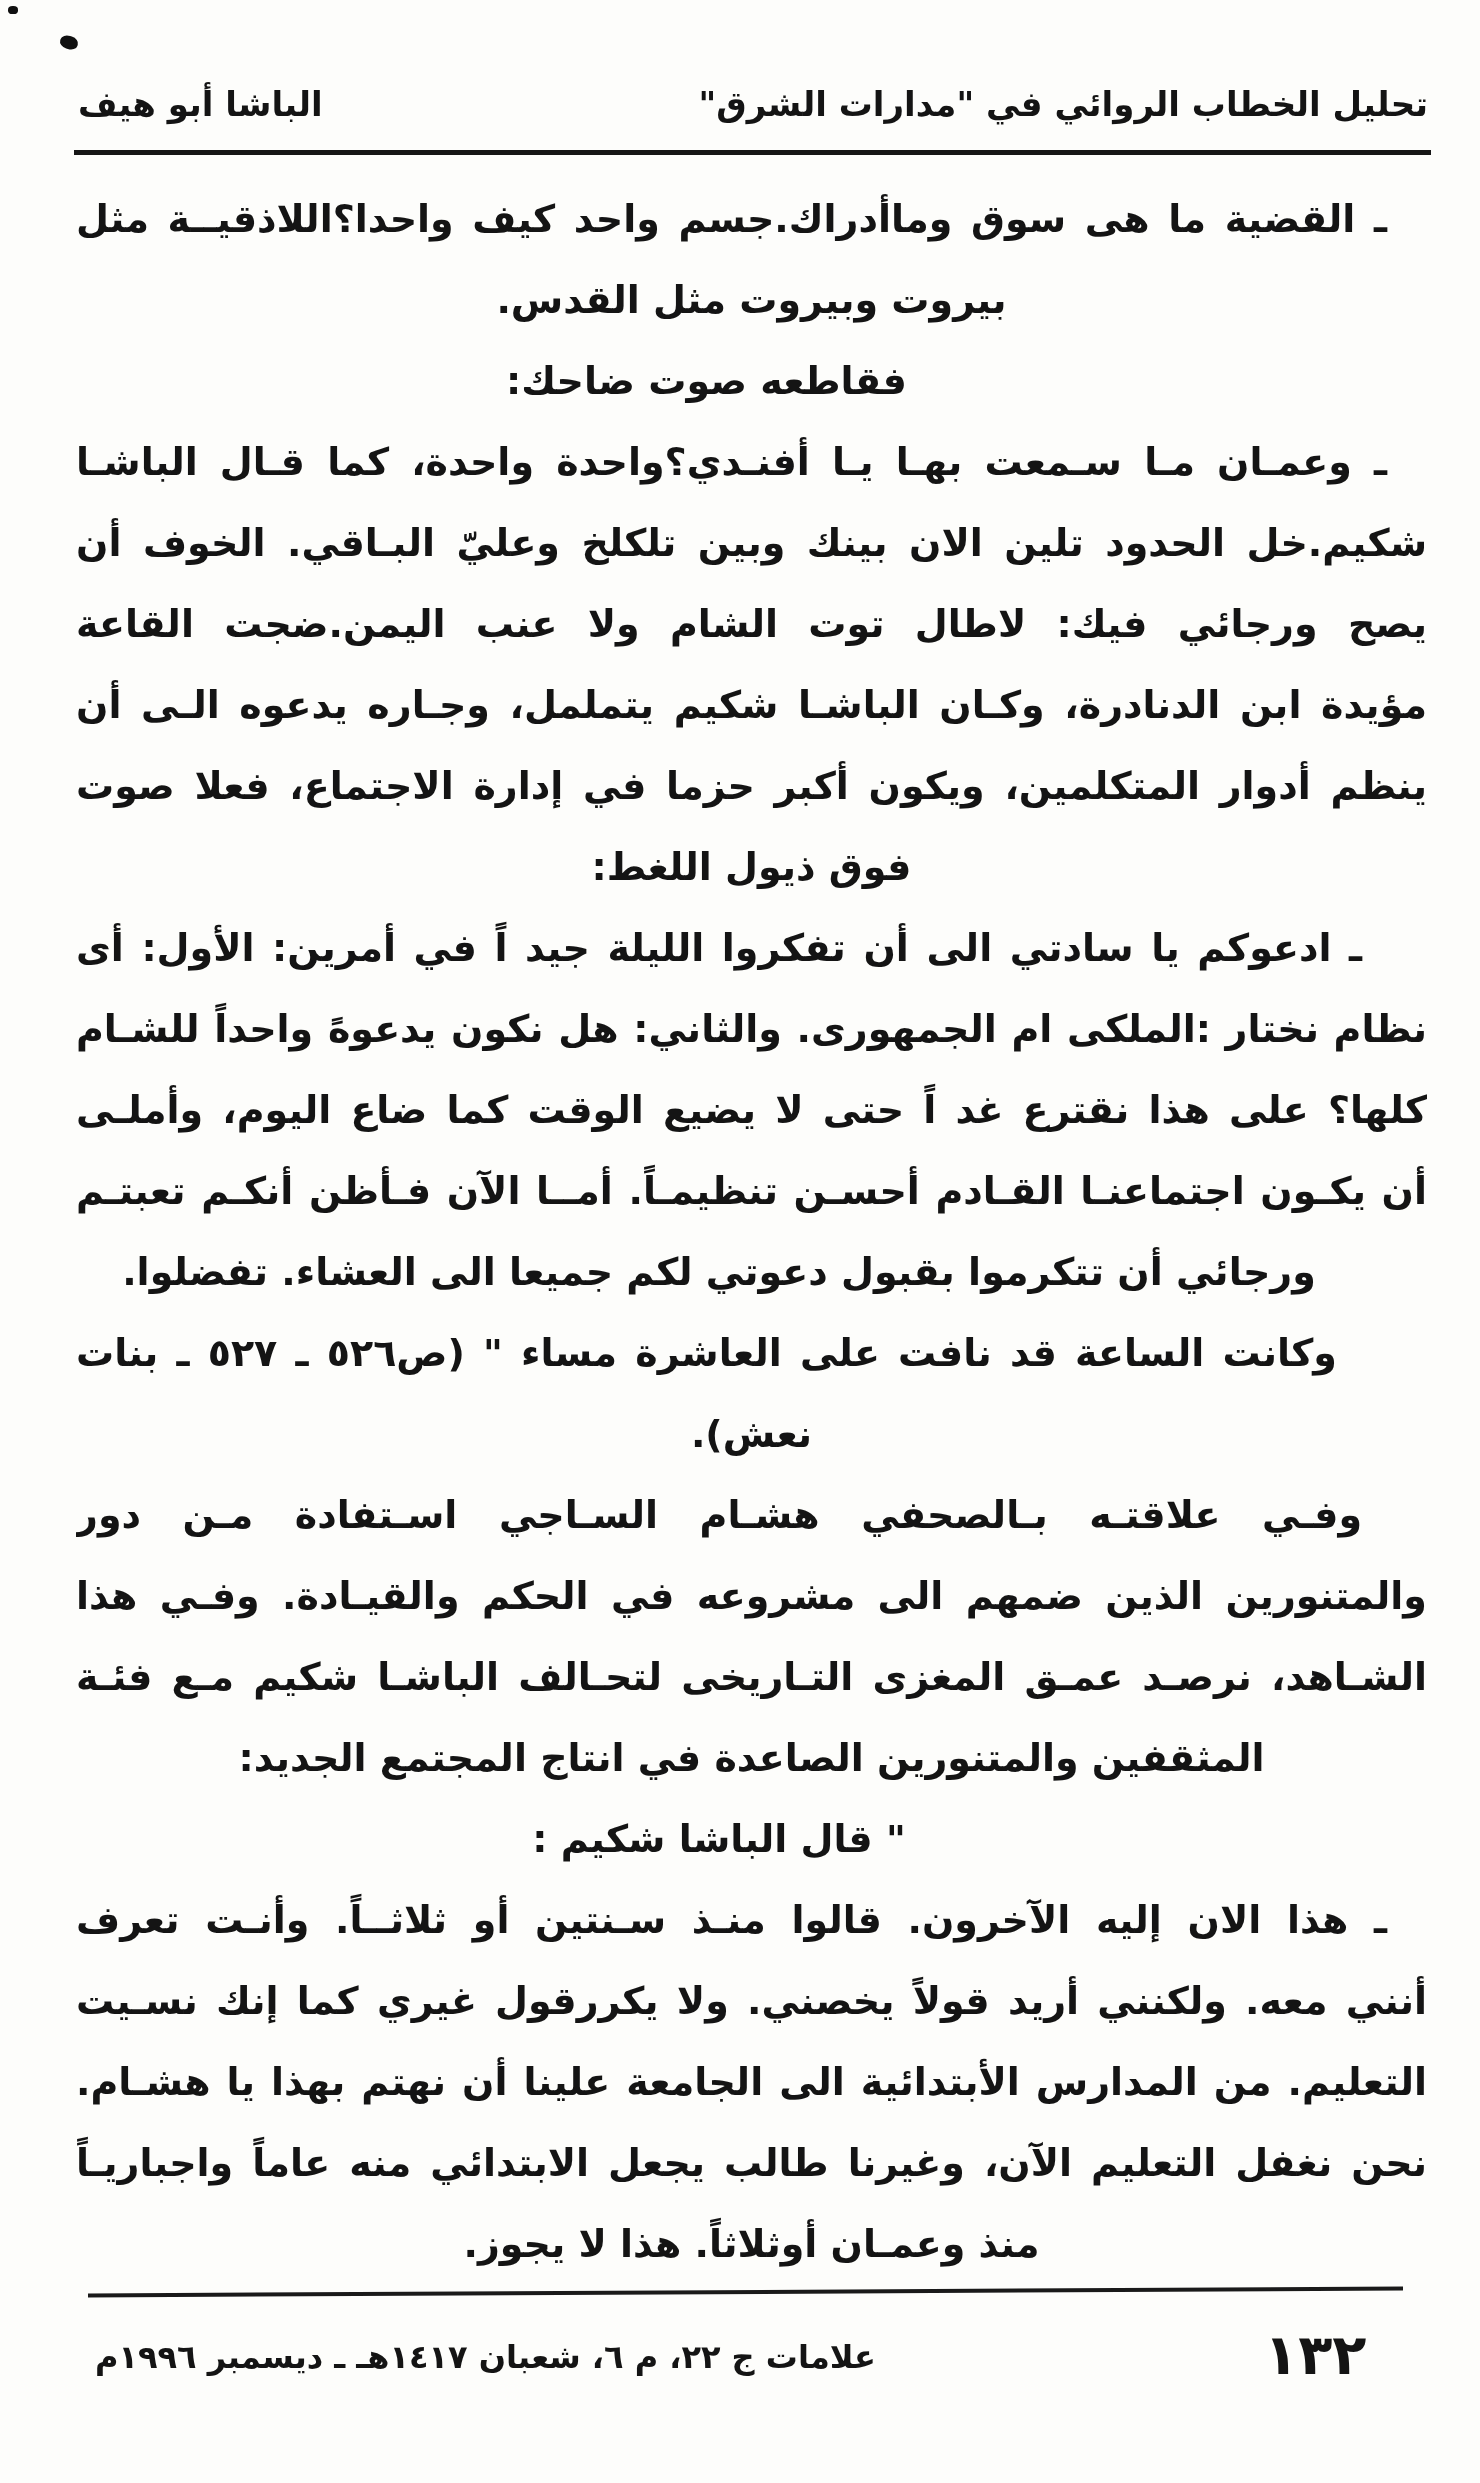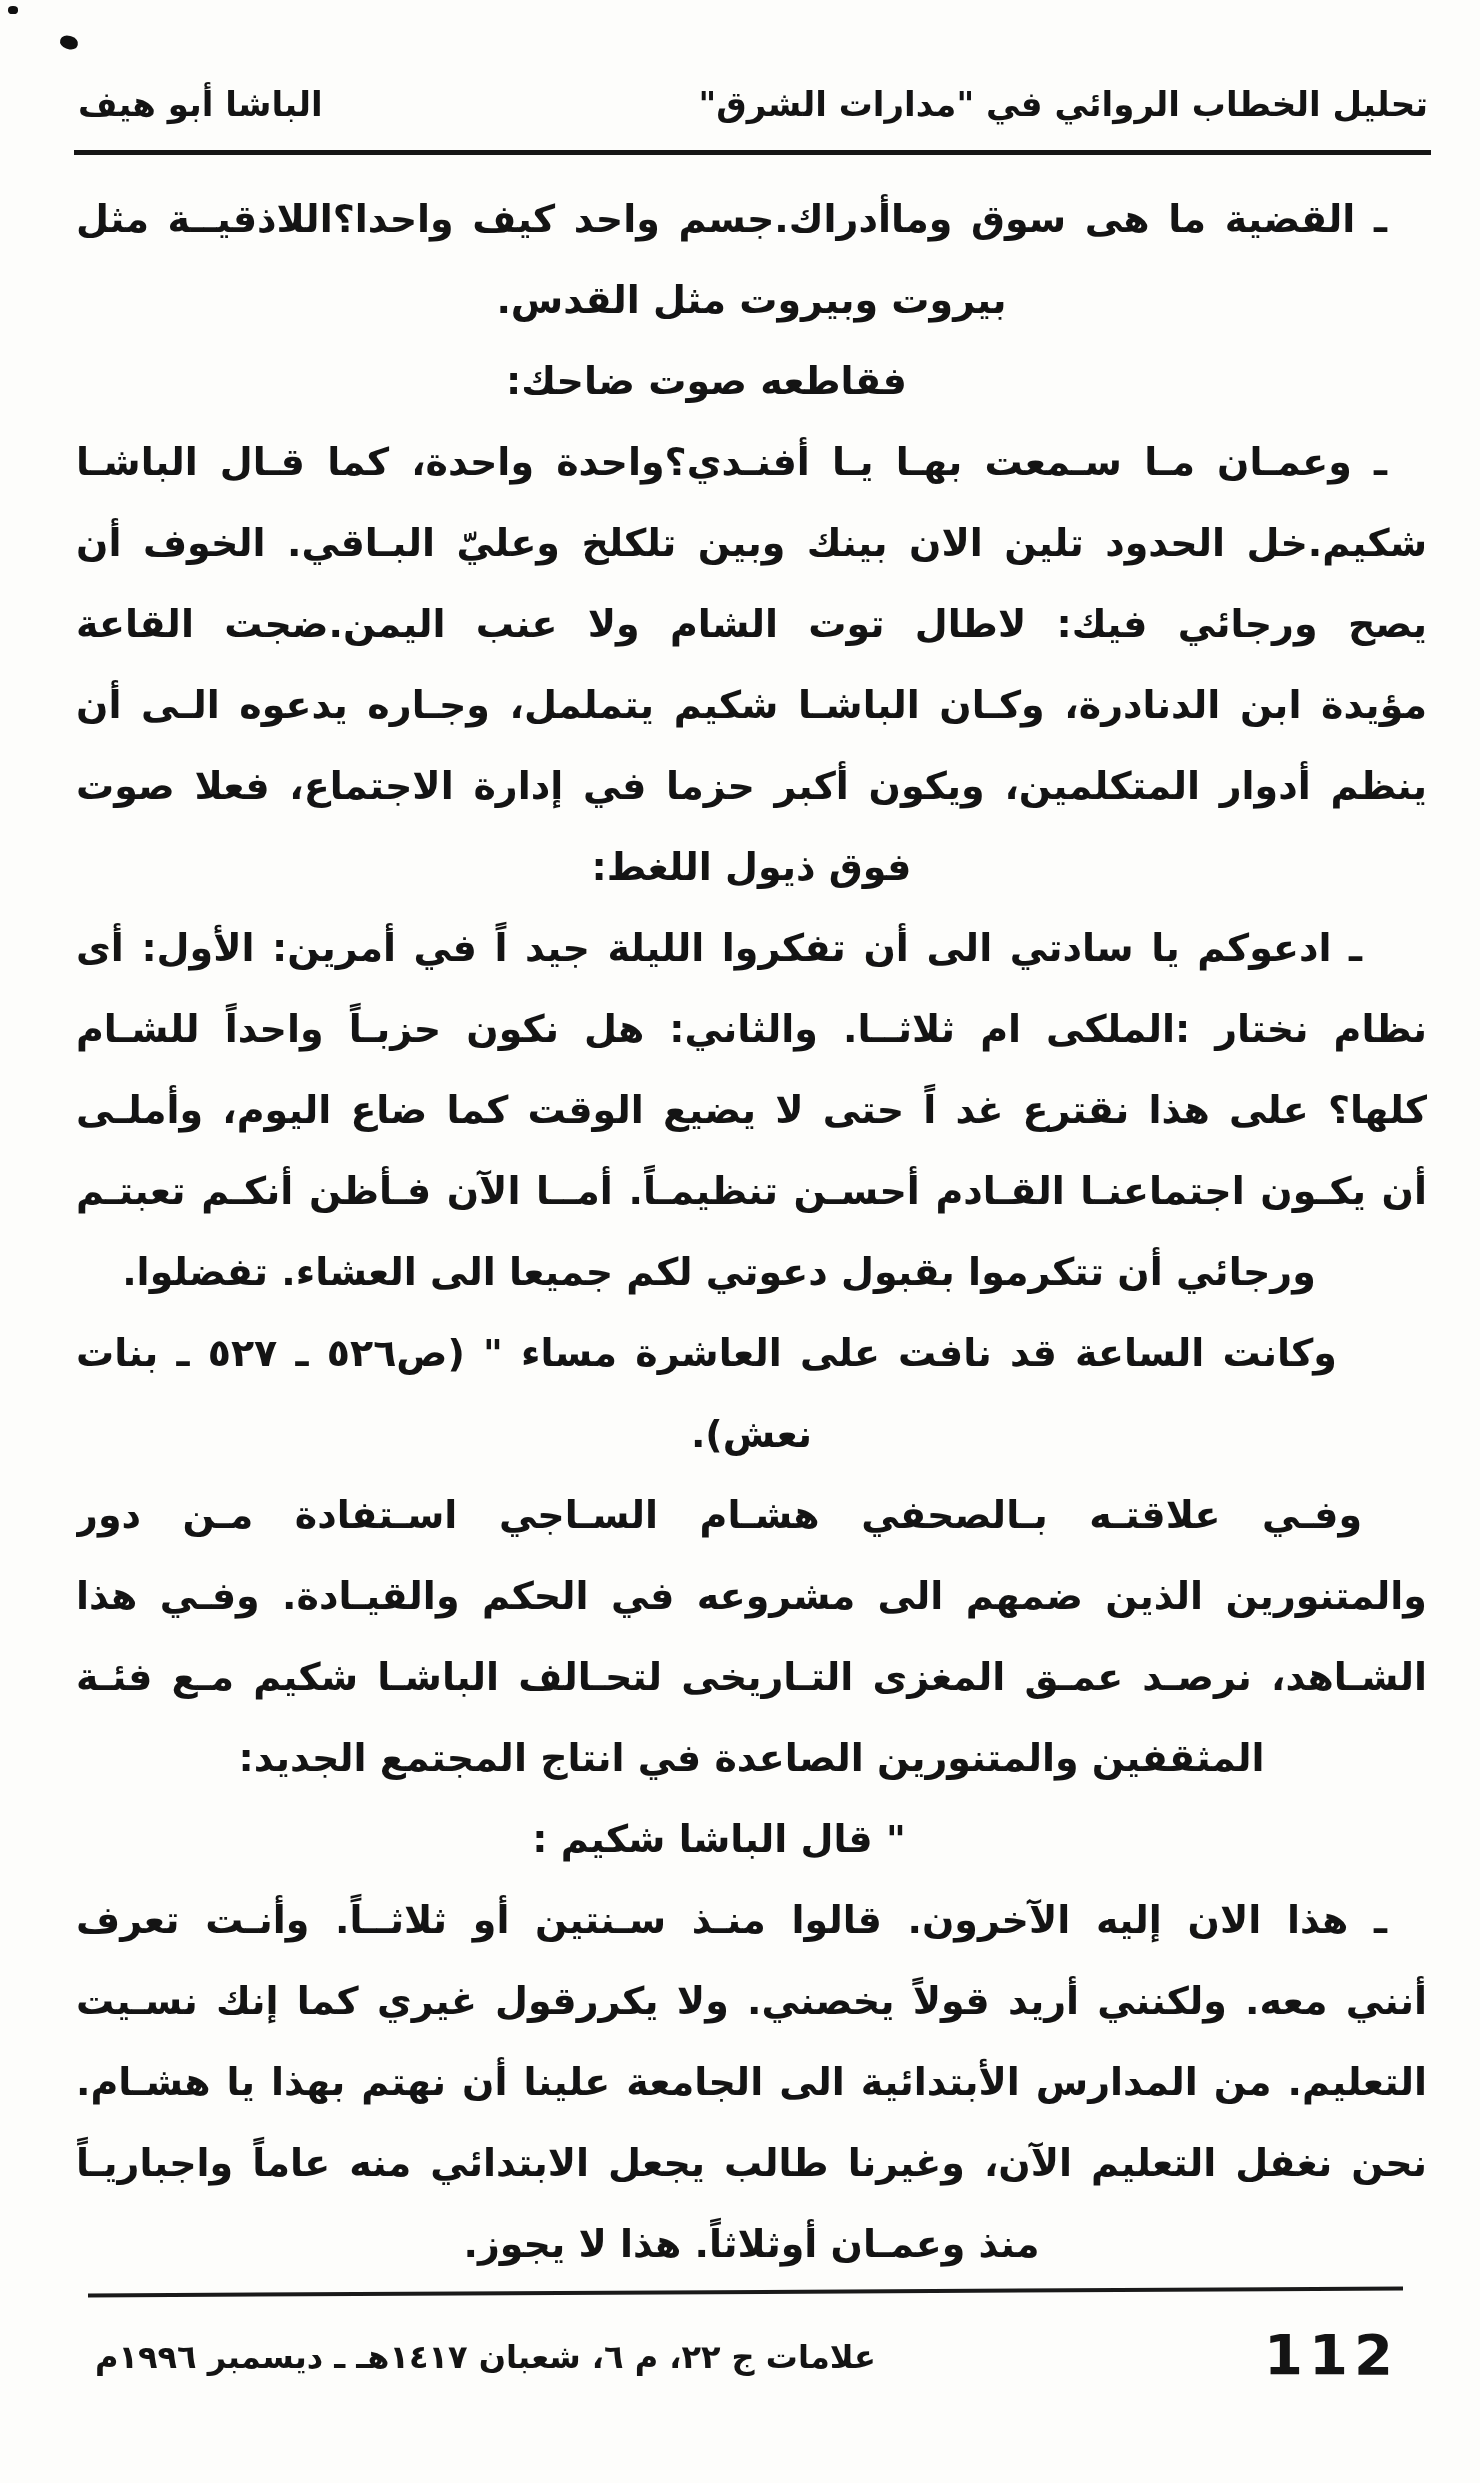--- a/index.html
+++ b/index.html
@@ -66,21 +66,21 @@
     <div class="line j ind-sm">ـ القضية ما هى سوق وماأدراك.جسم واحد كيف واحدا؟اللاذقيــة مثل</div>
     <div class="line r">بيروت وبيروت مثل القدس.</div>
     <div class="line r ind-lg">فقاطعه صوت ضاحك:</div>
     <div class="line j ind-sm">ـ وعمـان مـا سـمعت بهـا يـا أفنـدي؟واحدة واحدة، كما قـال الباشـا</div>
     <div class="line j">شكيم.خل الحدود تلين الان بينك وبين تلكلخ وعليّ البـاقي. الخوف أن</div>
     <div class="line j">يصح ورجائي فيك: لاطال توت الشام ولا عنب اليمن.ضجت القاعة بالضحك</div>
     <div class="line j">مؤيدة ابن الدنادرة، وكـان الباشـا شكيم يتململ، وجـاره يدعوه الـى أن</div>
     <div class="line j">ينظم أدوار المتكلمين، ويكون أكبر حزما في إدارة الاجتماع، فعلا صوت</div>
     <div class="line r">فوق ذيول اللغط:</div>
     <div class="line j ind-md">ـ ادعوكم يا سادتي الى أن تفكروا الليلة جيد اً في أمرين: الأول: أى</div>
-    <div class="line j">نظام نختار :الملكى ام ثلاثــا. والثاني: هل نكون حزبـاً واحداً للشـام</div>
+    <div class="line j">نظام نختار :الملكى ام الجمهورى. والثاني: هل نكون يدعوهً واحداً للشـام</div>
     <div class="line j">كلها؟ على هذا نقترع غد اً حتى لا يضيع الوقت كما ضاع اليوم، وأملـى</div>
     <div class="line j">أن يكـون اجتماعنـا القـادم أحسـن تنظيمـاً. أمــا الآن فـأظن أنكـم تعبتـم</div>
     <div class="line r ind-md">ورجائي أن تتكرموا بقبول دعوتي لكم جميعا الى العشاء. تفضلوا.</div>
     <div class="line j ind-lg">وكانت الساعة قد نافت على العاشرة مساء " (ص٥٢٦ ـ ٥٢٧ ـ بنات</div>
     <div class="line r">نعش).</div>
     <div class="line j ind-md">وفـي علاقتـه بـالصحفي هشـام السـاجي اسـتفادة مـن دور المثقفيـن</div>
     <div class="line j">والمتنورين الذين ضمهم الى مشروعه في الحكم والقيـادة. وفـي هذا</div>
     <div class="line j">الشـاهد، نرصـد عمـق المغزى التـاريخى لتحـالف الباشـا شكيم مـع فئـة</div>
     <div class="line r">المثقفين والمتنورين الصاعدة في انتاج المجتمع الجديد:</div>
     <div class="line r ind-md">" قال الباشا شكيم :</div>
@@ -88,16 +88,16 @@
     <div class="line j">أنني معه. ولكنني أريد قولاً يخصني. ولا يكررقول غيري كما إنك نسـيت</div>
     <div class="line j">التعليم. من المدارس الأبتدائية الى الجامعة علينا أن نهتم بهذا يا هشـام.</div>
     <div class="line j">نحن نغفل التعليم الآن، وغيرنا طالب يجعل الابتدائي منه عاماً واجباريـاً</div>
     <div class="line r">منذ وعمـان أوثلاثاً. هذا لا يجوز.</div>
   </div>
 
   <div class="rule-bottom"></div>
 
   <div class="finfo">علامات ج ٢٢، م ٦، شعبان ١٤١٧هـ ـ ديسمبر ١٩٩٦م</div>
 
-  <div class="pnum">112</div>
+  <div class="pnum">١٣٢</div>
 
 </div>
 
 
 </body></html>

